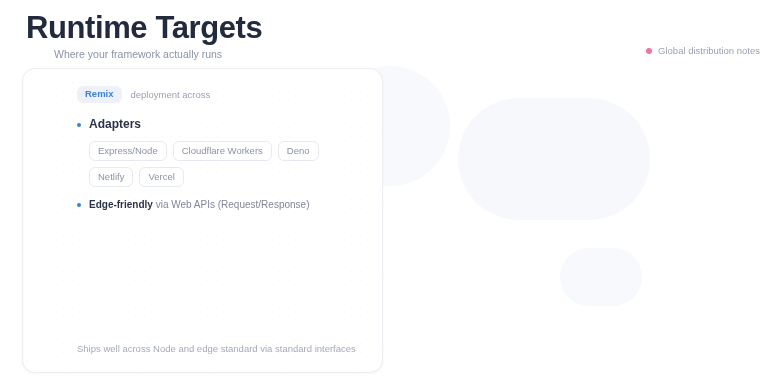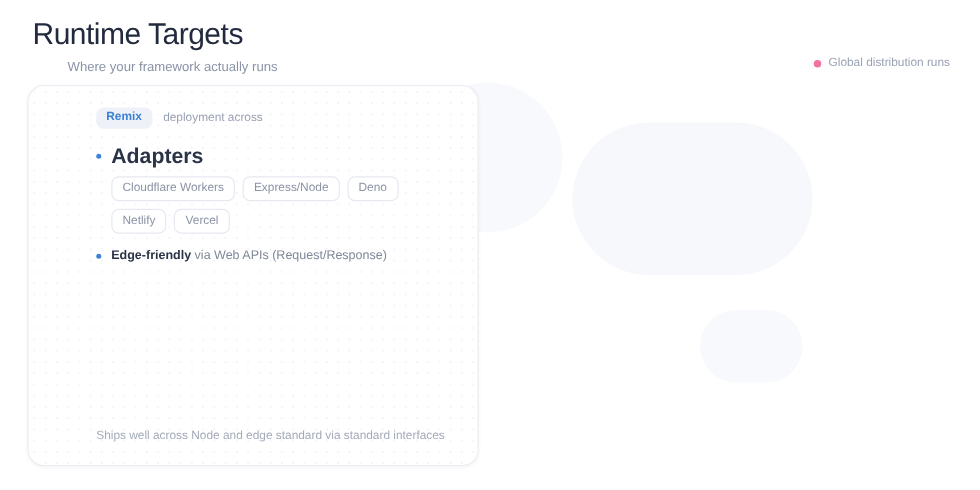--- a/index.html
+++ b/index.html
@@ -56,22 +56,22 @@
   }
 
   
   .header {
     position: absolute;
     left: 26px;
     top: 14px;
     z-index: 3;
   }
   .page-title {
-    font-size: 24px;
-    font-weight: normal;
+    font-size: 31px;
+    font-weight: bold;
     color: #222a3d;
     letter-spacing: -0.4px;
     line-height: 28px;
   }
   .page-subtitle {
     margin-top: 5px;
     font-size: 10.5px;
     color: #8b93a7;
     line-height: 14px;
     margin-left: 28px;
@@ -162,21 +162,21 @@
   }
   .bullet-dot {
     width: 4px;
     height: 4px;
     border-radius: 50%;
     background: #3b82d6;
     flex: none;
     margin-top: 6px;
   }
   .bullet-title {
-    font-size: 17px;
+    font-size: 12px;
     font-weight: bold;
     color: #2b3446;
     line-height: 15px;
   }
   .bullet-line {
     font-size: 10px;
     line-height: 14px;
     color: #7f8799;
   }
   .bullet-line b {
@@ -222,40 +222,40 @@
   <div class="blob blob-3"></div>
 </div>
 
 <div class="header">
   <div class="page-title">Runtime Targets</div>
   <div class="page-subtitle">Where your framework actually runs</div>
 </div>
 
 <div class="hint">
   <span class="hint-dot"></span>
-  <span class="hint-label">Global distribution runs</span>
+  <span class="hint-label">Global distribution notes</span>
 </div>
 
 <div class="card">
   <div class="card-dots"></div>
   <div class="card-inner">
 
     <div class="meta-row">
       <span class="badge">Remix</span>
       <span class="meta-note">deployment across</span>
     </div>
 
     <div class="bullet-row">
       <span class="bullet-dot"></span>
       <span class="bullet-title">Adapters</span>
     </div>
 
     <div class="chips">
+      <span class="chip">Express/Node</span>
       <span class="chip">Cloudflare Workers</span>
-      <span class="chip">Express/Node</span>
       <span class="chip">Deno</span>
       <span class="chip">Netlify</span>
       <span class="chip">Vercel</span>
     </div>
 
     <div class="bullet-row tight">
       <span class="bullet-dot"></span>
       <span class="bullet-line"><b>Edge-friendly</b><span> via Web APIs (Request/Response)</span></span>
     </div>
 

